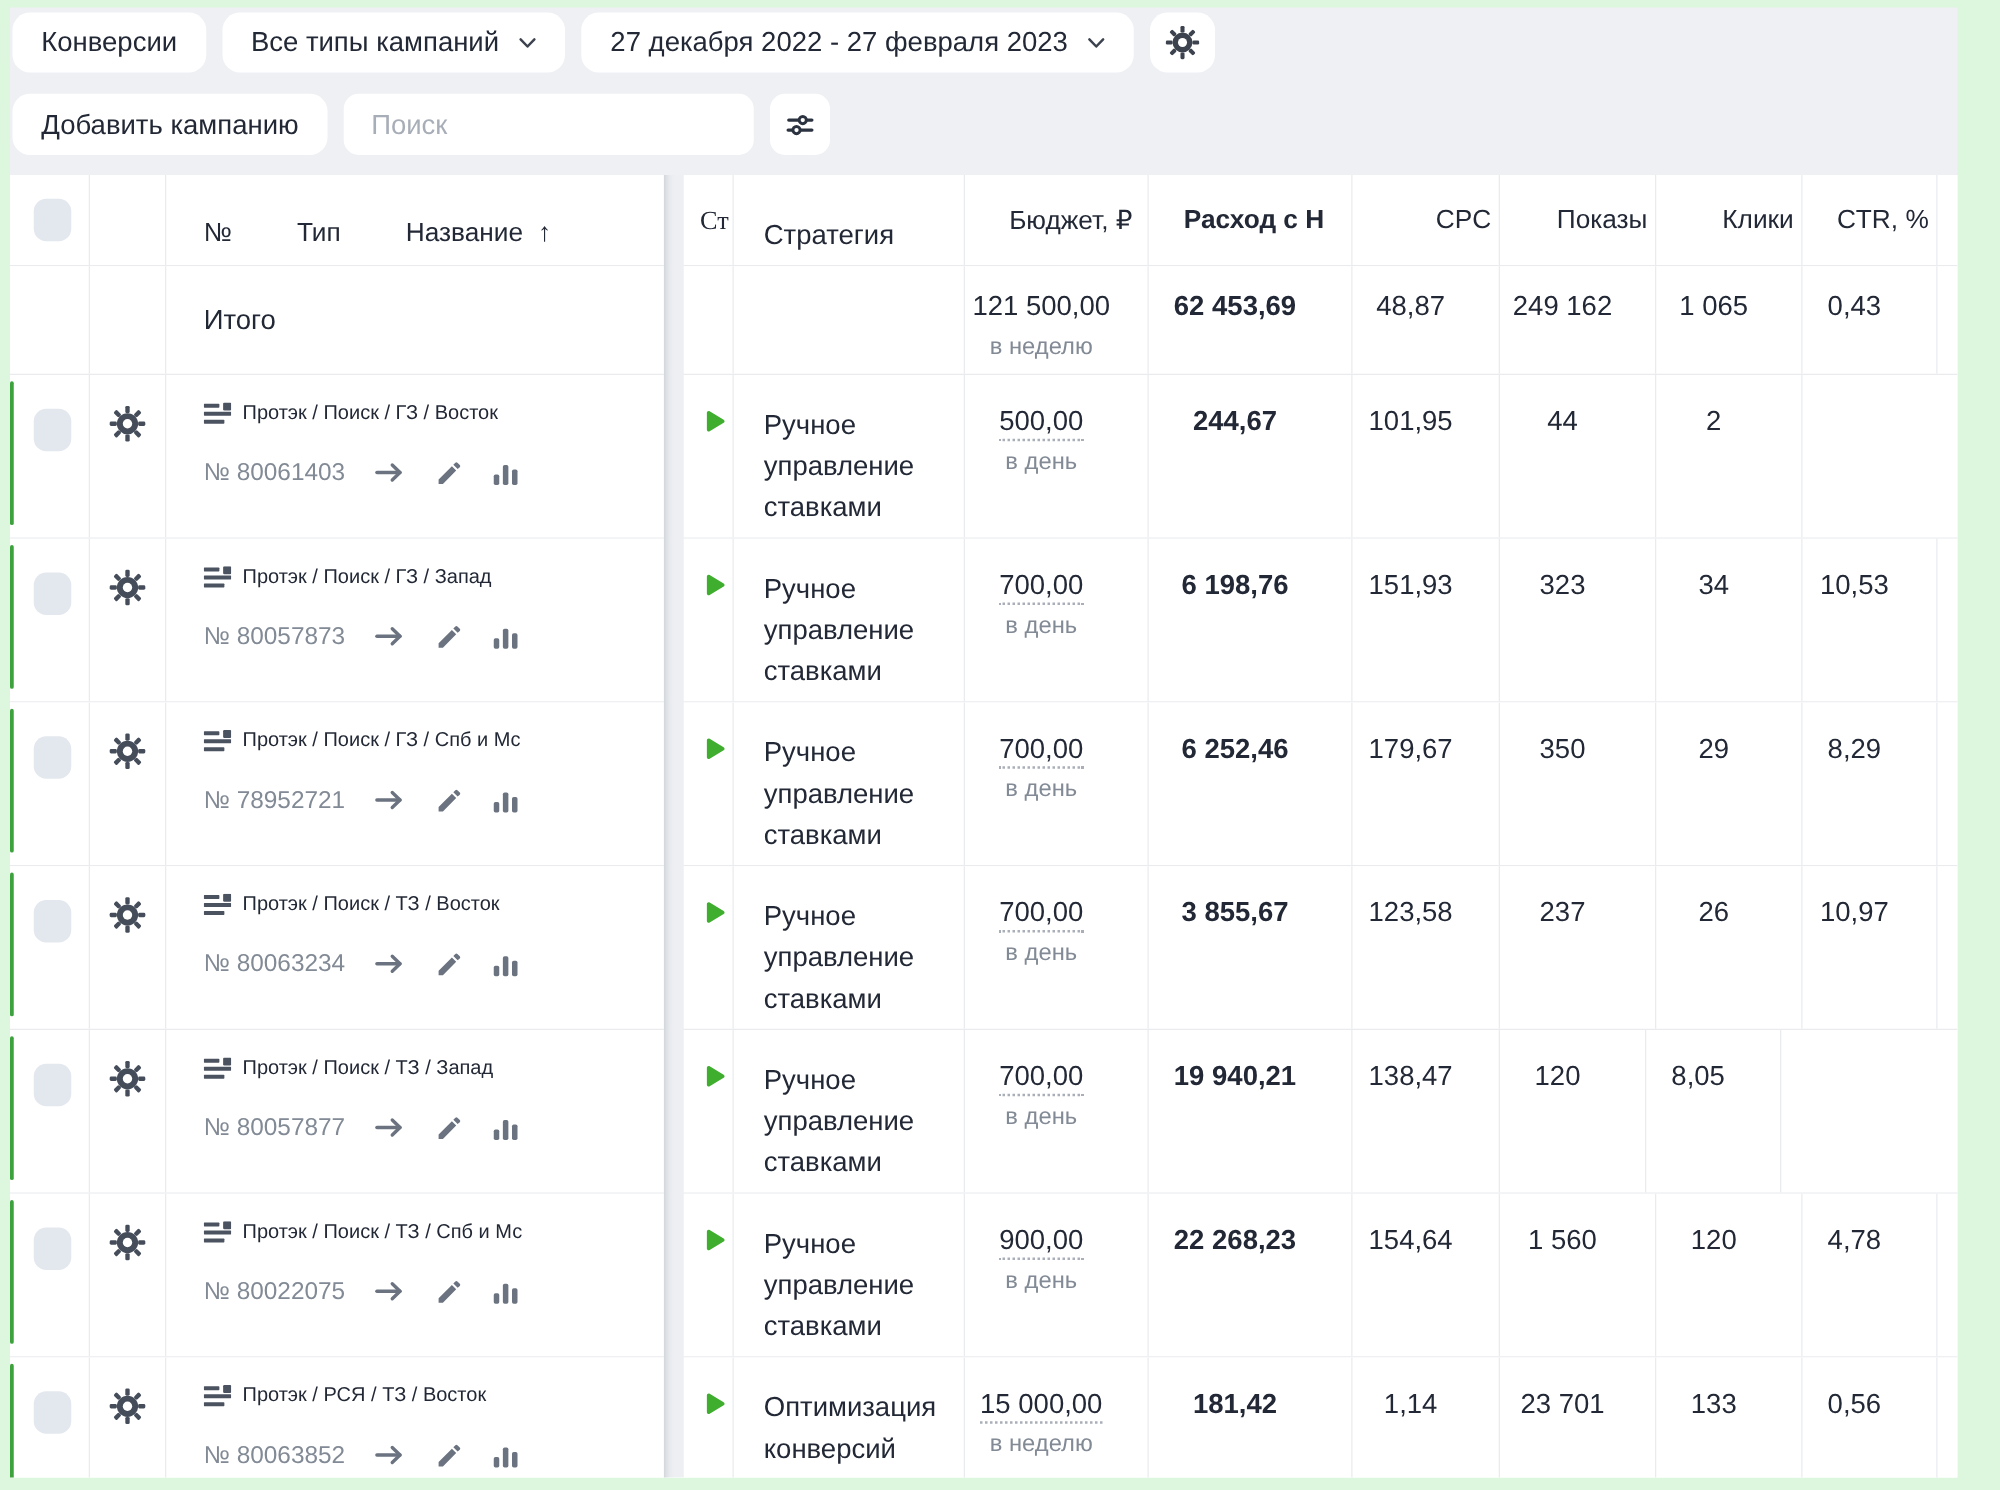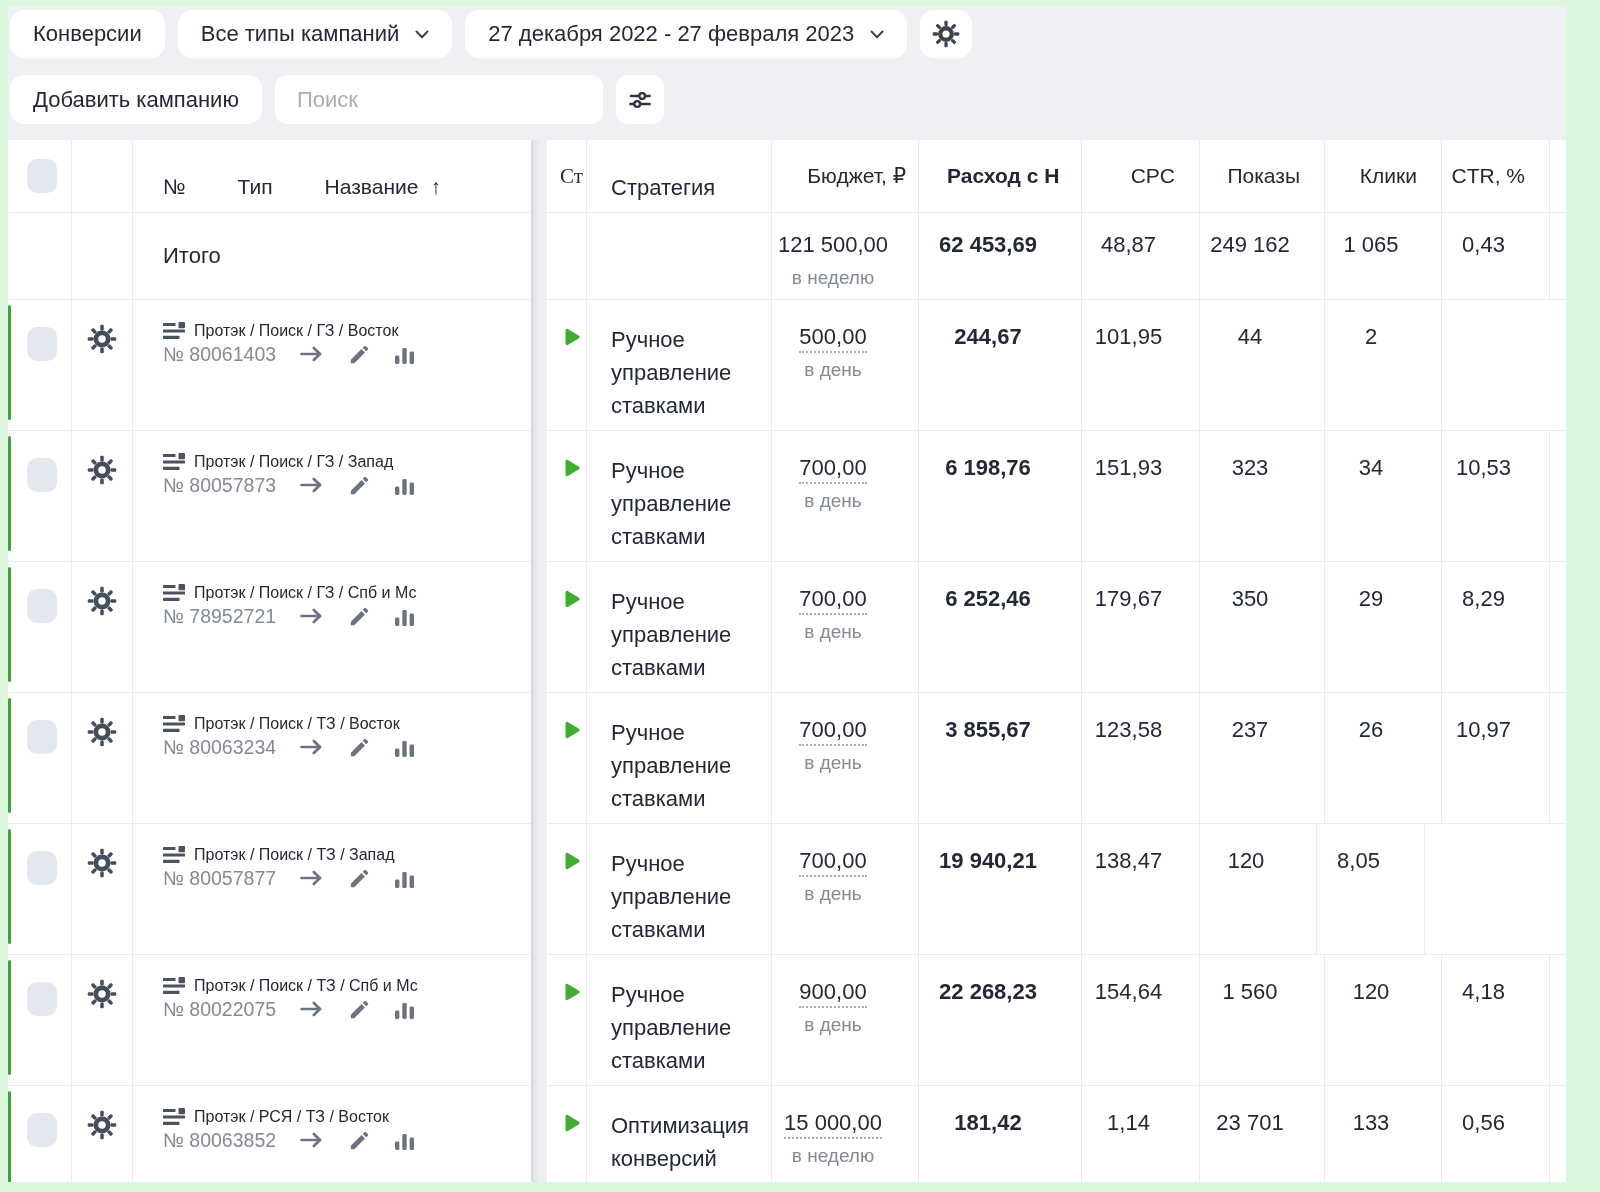--- a/index.html
+++ b/index.html
@@ -63,35 +63,35 @@
   .c.budget{width:147px;}
   .c.spend{width:163px;font-weight:bold;}
   .c.cpc{width:118px;}
   .c.imp{width:125px;}
   .c.clicks{width:117px;}
   .c.ctr{width:108px;}
   .thead .c{display:flex;align-items:center;font-size:21px;color:var(--text-primary);}
   .thead .name{gap:52px;padding-left:30px;}
   .thead .status{padding-left:13px;}
   .thead .strat{padding-left:24px;}
-  .thead .num-h{justify-content:flex-end;padding-right:24px;}
+  .thead .num-h{justify-content:flex-end;padding-right:6px;}
   .thead .budget{padding-right:12px;}
   .thead .spend{justify-content:flex-start;padding-left:28px;padding-right:0;}
   .thead .check{padding-top:19px;align-items:flex-start;}
   .sort-arrow{font-size:21px;margin-left:-40px;}
   .checkbox{width:30px;height:34px;border-radius:10px;background:var(--checkbox-fill);display:block;cursor:pointer;}
   .camp .check{padding-top:27px;align-items:flex-start;}
   .camp .gear{padding-top:24px;align-items:flex-start;}
   .iconb{background:none;border:none;cursor:pointer;padding:0;line-height:0;}
   .active-bar{position:absolute;left:0;top:5px;bottom:10px;width:3px;border-radius:2px;background:var(--active-bar-green);}
   
   .c.name{padding:22px 0 0 30px;white-space:nowrap;}
   .nline{display:flex;align-items:flex-start;gap:9px;font-size:16px;}
   .type-ico{line-height:0;flex:0 0 auto;}
-  .sline{display:flex;align-items:center;gap:23px;margin-top:1px;height:26px;}
+  .sline{display:flex;align-items:center;gap:23px;margin-top:25px;height:26px;}
   .cnum{font-size:19.5px;color:var(--text-secondary);}
   .act{line-height:0;cursor:pointer;}
   .totals .name{padding-top:30px;font-size:22px;}
   
   .camp .status{padding:27px 0 0 15px;}
   .c.strat{font-size:22px;line-height:33px;padding:23px 8px 0 24px;}
   .camp .strat{cursor:pointer;}
   
   .num{font-size:22px;text-align:center;padding:24px 24px 0 0;}
   .totals .num{padding-top:19px;}
@@ -605,21 +605,21 @@
     </div>
     <div class="c strat">Ручное управление ставками</div>
     <div class="c budget num">
       <div><span class="dotted">900,00</span></div>
       <div class="bper">в день</div>
     </div>
     <div class="c spend num">22 268,23</div>
     <div class="c cpc num">154,64</div>
     <div class="c imp num">1 560</div>
     <div class="c clicks num">120</div>
-    <div class="c ctr num">4,18</div>
+    <div class="c ctr num">4,78</div>
   </div>
 
   <div class="row camp">
     <div class="c pad">
             <span class="active-bar"></span>
           </div>
     <div class="c check">
       <span class="checkbox"></span>
     </div>
     <div class="c gear">

